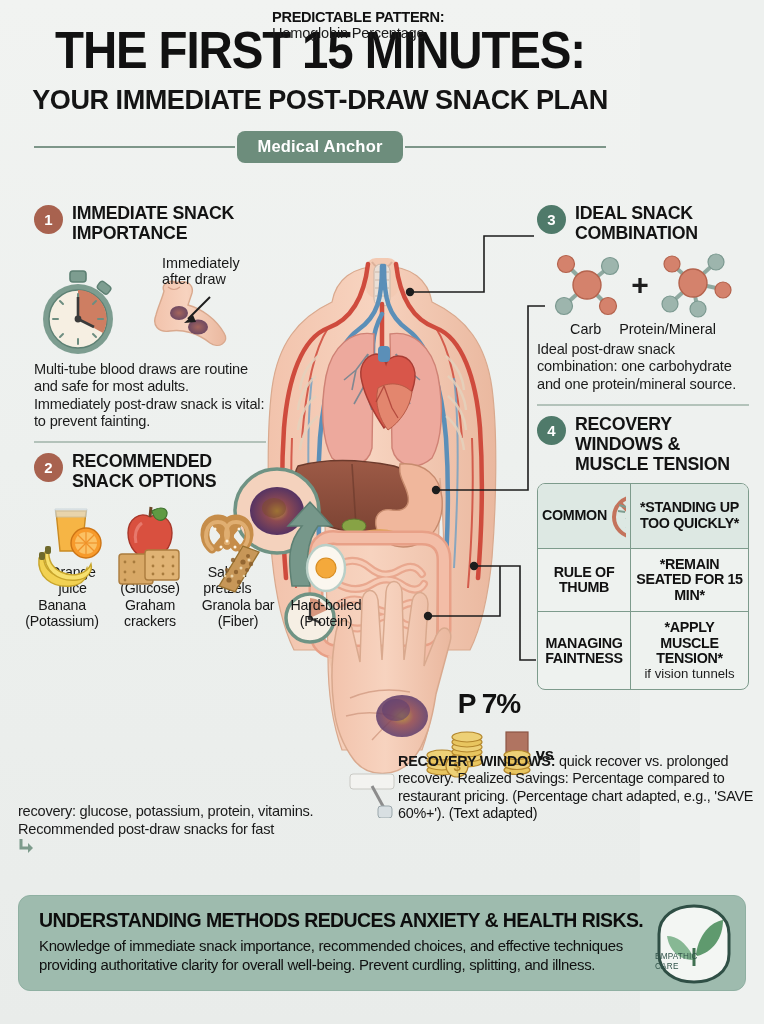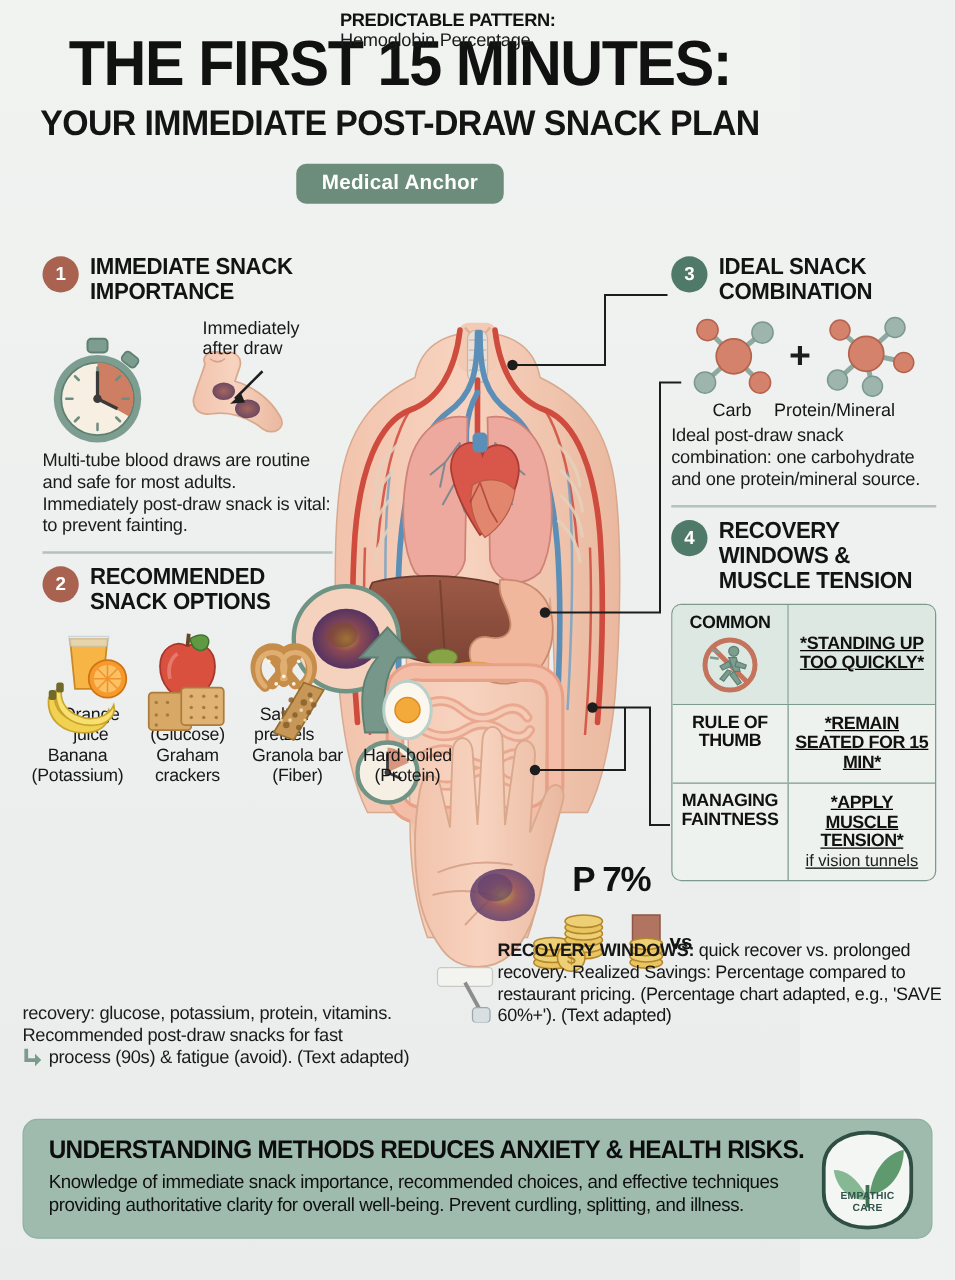--- a/index.html
+++ b/index.html
@@ -24,21 +24,21 @@
   }
   .title-sub {
     font-size: 28.5px; font-weight: 700; letter-spacing: -0.5px;
     color: #141414; margin-top: 10px; line-height: 1;
     transform: scaleX(0.95); transform-origin: center;
   }
 
   
   .anchor-row {
     display: flex; align-items: center; justify-content: center;
-    margin-top: 17px; padding: 0 34px; flex-direction: column;
+    margin-top: 17px; padding: 0 34px;
   }
   .anchor-rule { flex: 1; height: 2px; background: #7d9689; }
   .anchor-pill {
     background: #6d8d7c; color: #fff;
     font-size: 16.5px; font-weight: 700; letter-spacing: 0.2px;
     padding: 6px 20px 7px; border-radius: 8px;
     margin: 0 2px; white-space: nowrap;
   }
 
   
@@ -115,24 +115,24 @@
   
   .rtable {
     margin-top: 9px; border: 1.6px solid #7d9b8c; border-radius: 8px;
     overflow: hidden; background: #eef2ef;
   }
   .rtr { display: flex; border-bottom: 1.5px solid #7d9b8c; }
   .rtr:last-child { border-bottom: none; }
   .rtd-l {
     width: 93px; flex: 0 0 93px; border-right: 1.5px solid #7d9b8c;
     padding: 7px 4px; text-align: center;
-    display: flex; flex-direction: column; align-items: center; justify-content: flex-start;
+    display: flex; align-items: center; justify-content: center;
   }
   .rtd-r { flex: 1; padding: 8px 5px; text-align: center;
-           display: flex; flex-direction: column; align-items:center; justify-content: center; text-decoration: underline; }
+           display: flex; flex-direction: column; align-items:center; justify-content: center; }
   .rtr.hl .rtd-l, .rtr.hl .rtd-r { background: #dde8e3; }
   .rk { font-size: 14.3px; font-weight: 700; color: #111; line-height: 1.05; letter-spacing: -0.3px; }
   .rv { font-size: 14.3px; font-weight: 700; color: #111; line-height: 1.08; letter-spacing: -0.35px; }
   .rv-sub { font-size: 13.2px; font-weight: 400; color: #1c1c1c; line-height: 1.1; }
 
   
   .anatomy { position: absolute; left: 232px; top: 258px; width: 300px; height: 560px; }
 
   
   .savings { position: absolute; left: 424px; top: 690px; width: 130px; }
@@ -157,22 +157,22 @@
   }
   .f-body {
     font-size: 15.2px; color: #101010; line-height: 1.22; margin-top: 5px;
     letter-spacing: -0.35px; max-width: 610px;
     transform: scaleX(0.985); transform-origin: left center;
   }
   .seal {
     position: absolute; right: 12px; top: 8px; width: 78px; height: 80px;
   }
   .seal-txt {
-    position: absolute; left: 0; right: 0; bottom: 13px; text-align: center;
-    font-size: 8.2px; font-weight: 700; color: #31544a; line-height: 1.15;
+    position: absolute; left: 0; right: 0; bottom: 13px; 
+    font-size: 8.2px; font-weight: 400; color: #31544a; line-height: 1.15;
     letter-spacing: 0.2px;
   }
 </style>
 </head>
 <body>
 
 <div id="page">
 
   <div class="header">
     <div class="title-main">THE FIRST 15 MINUTES:</div>
@@ -551,21 +551,20 @@
     </div>
 
     <div class="note-left">
       <div>recovery: glucose, potassium, protein, vitamins.</div>
       <div>Recommended post-draw snacks for fast</div>
       <div style="display:flex;align-items:flex-start;gap:2px">
         <svg class="hook" width="16" height="17">
           <path d="M3 1 L3 10 L13 10" stroke="#7d9b8c" stroke-width="3" fill="none"></path>
           <path d="M10 5 L15 10 L10 15 Z" fill="#7d9b8c"></path>
         </svg>
-        <span>process (90s) &amp; fatigue (avoid). (Text adapted)</span>
       </div>
     </div>
 
     <div class="col-right">
 
       <div class="sec-head">
         <div class="badge teal">3</div>
         <div class="sec-title">IDEAL SNACK COMBINATION</div>
       </div>
 

